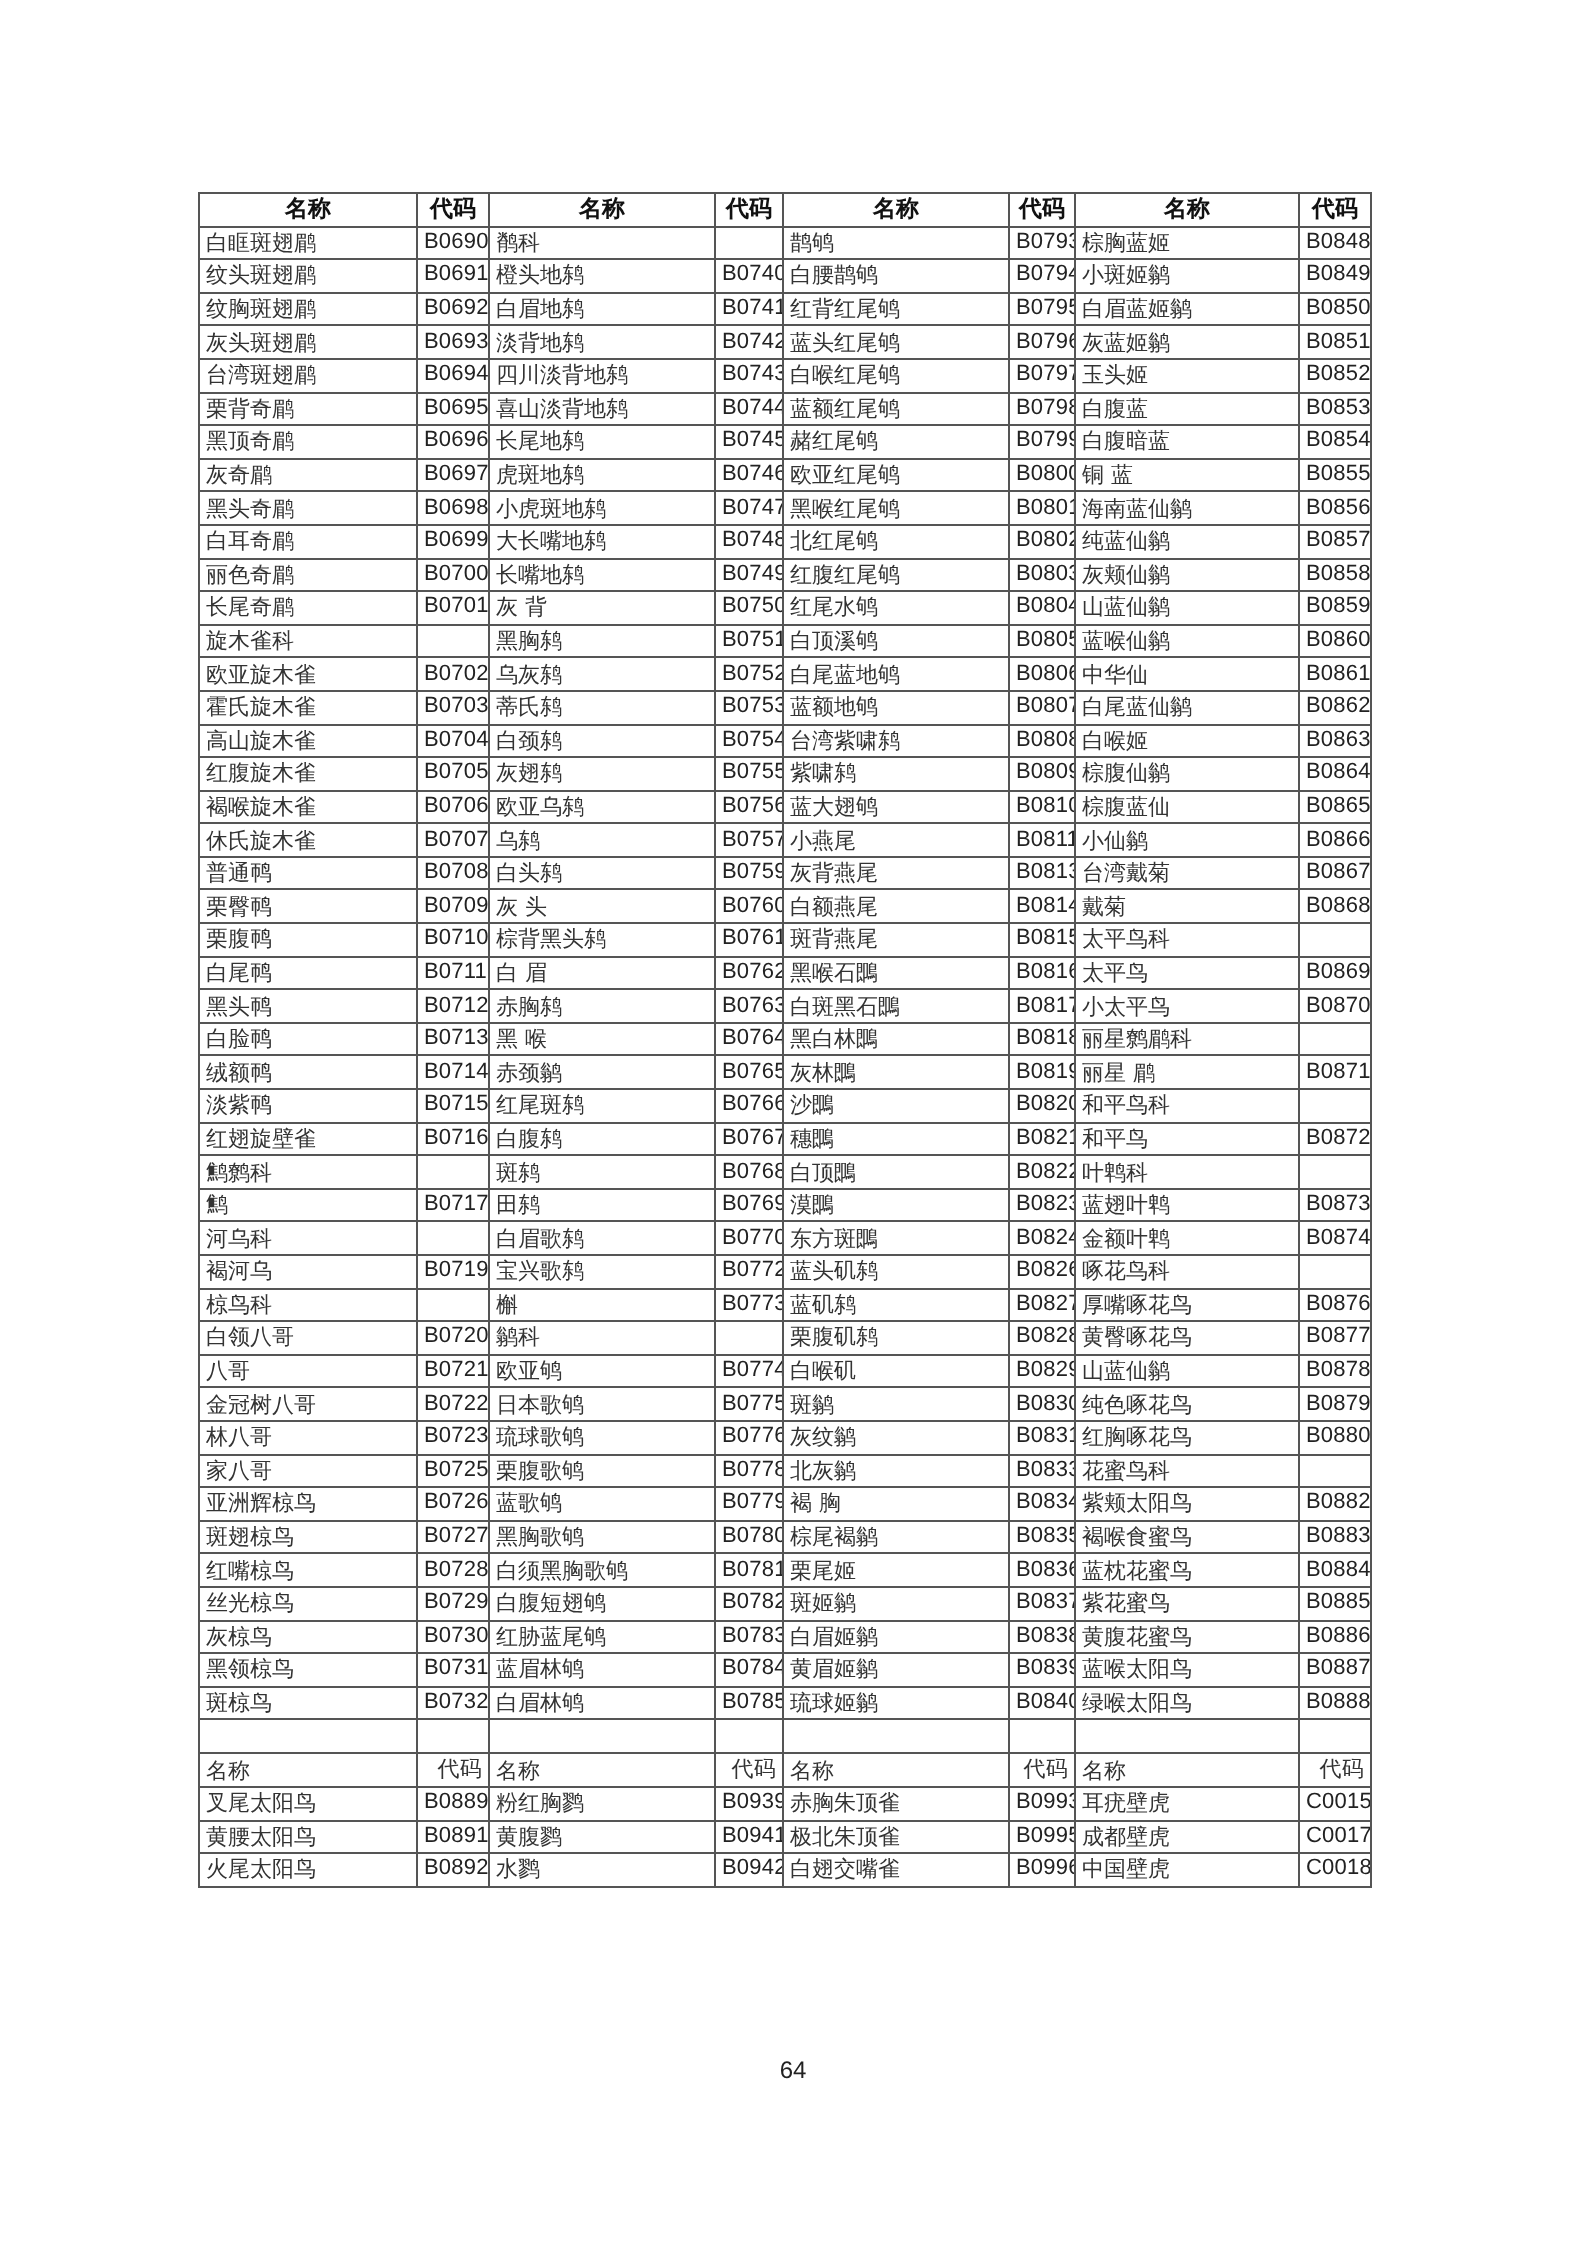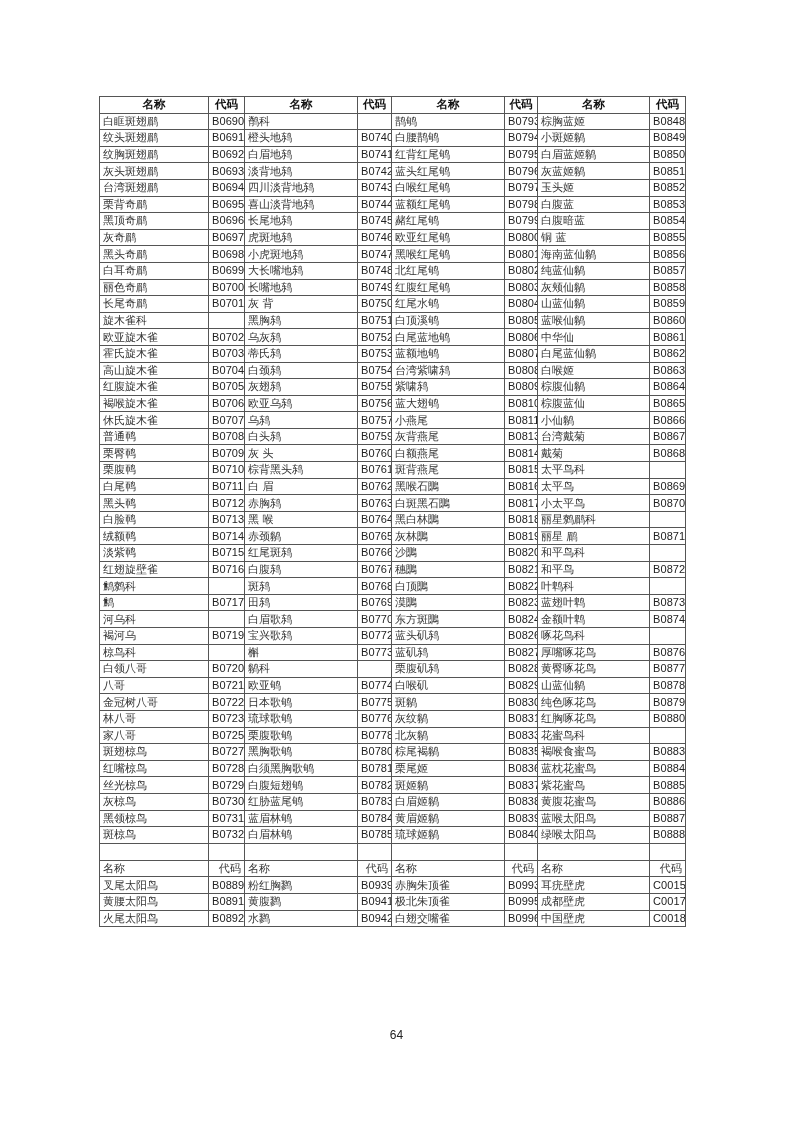--- a/index.html
+++ b/index.html
@@ -420,20 +420,30 @@
         <td class="name">家八哥</td>
         <td class="code">B0725</td>
         <td class="name">栗腹歌鸲</td>
         <td class="code">B0778</td>
         <td class="name">北灰鹟</td>
         <td class="code">B0833</td>
         <td class="name">花蜜鸟科</td>
         <td class="code"></td>
       </tr>
       <tr>
+        <td class="name">亚洲辉椋鸟</td>
+        <td class="code">B0726</td>
+        <td class="name">蓝歌鸲</td>
+        <td class="code">B0779</td>
+        <td class="name">褐 胸</td>
+        <td class="code">B0834</td>
+        <td class="name">紫颊太阳鸟</td>
+        <td class="code">B0882</td>
+      </tr>
+      <tr>
         <td class="name">斑翅椋鸟</td>
         <td class="code">B0727</td>
         <td class="name">黑胸歌鸲</td>
         <td class="code">B0780</td>
         <td class="name">棕尾褐鹟</td>
         <td class="code">B0835</td>
         <td class="name">褐喉食蜜鸟</td>
         <td class="code">B0883</td>
       </tr>
       <tr>

